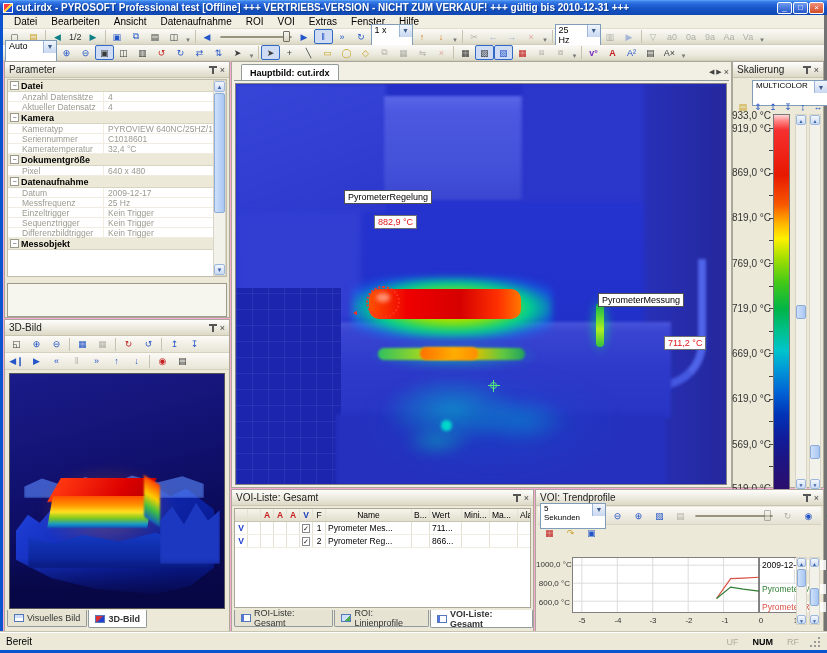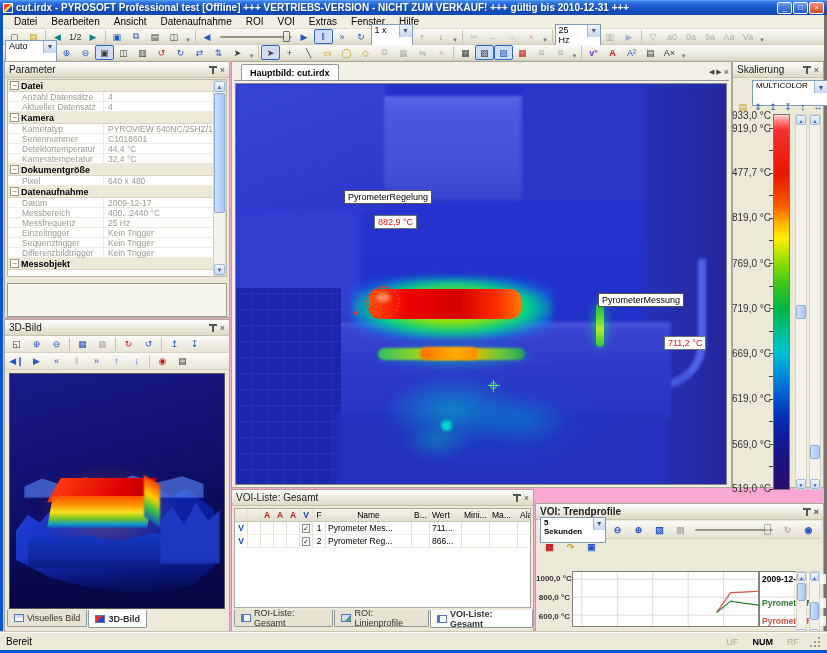--- a/index.html
+++ b/index.html
@@ -255,46 +255,38 @@
           </div>
         <div class="prow">
             <span class="pl">Kameratyp</span>
             <span class="pv">PYROVIEW 640NC/25HZ/17 X13</span>
           </div>
         <div class="prow">
             <span class="pl">Seriennummer</span>
             <span class="pv">C1018601</span>
           </div>
         <div class="prow">
-            <span class="pl">Detektortemperatur</span>
-            <span class="pv">44,4 °C</span>
-          </div>
-        <div class="prow">
             <span class="pl">Kameratemperatur</span>
             <span class="pv">32,4 °C</span>
           </div>
         <div class="prow sec">
             <span class="pm">−</span>
             <b>Dokumentgröße</b>
           </div>
         <div class="prow">
             <span class="pl">Pixel</span>
             <span class="pv">640 x 480</span>
           </div>
         <div class="prow sec">
             <span class="pm">−</span>
             <b>Datenaufnahme</b>
           </div>
         <div class="prow">
             <span class="pl">Datum</span>
             <span class="pv">2009-12-17</span>
-          </div>
-        <div class="prow">
-            <span class="pl">Messbereich</span>
-            <span class="pv">400...2440 °C</span>
           </div>
         <div class="prow">
             <span class="pl">Messfrequenz</span>
             <span class="pv">25 Hz</span>
           </div>
         <div class="prow">
             <span class="pl">Einzeltrigger</span>
             <span class="pv">Kein Trigger</span>
           </div>
         <div class="prow">
@@ -453,21 +445,21 @@
         <span class="tb glyph-yellow" style="width:14px;">▤</span>
         <span class="tb glyph-blue" style="width:14px;">⇕</span>
         <span class="tb glyph-blue" style="width:14px;">↥</span>
         <span class="tb glyph-blue" style="width:14px;">↧</span>
         <span class="tb glyph-blue" style="width:14px;">↨</span>
         <span class="tb glyph-blue" style="width:14px;">↔</span>
       </div>
       <div class="scalebar"></div>
       <span class="scalelbl" style="top:48px;">933,0 °C</span>
       <span class="scalelbl" style="top:61px;">919,0 °C</span>
-      <span class="scalelbl" style="top:105px;">477,7 °C</span>
+      <span class="scalelbl" style="top:105px;">869,0 °C</span>
       <span class="scalelbl" style="top:150px;">819,0 °C</span>
       <span class="scalelbl" style="top:196px;">769,0 °C</span>
       <span class="scalelbl" style="top:241px;">719,0 °C</span>
       <span class="scalelbl" style="top:286px;">669,0 °C</span>
       <span class="scalelbl" style="top:331px;">619,0 °C</span>
       <span class="scalelbl" style="top:377px;">569,0 °C</span>
       <span class="scalelbl" style="top:421px;">519,0 °C</span>
       <div class="tick" style="top:66px;"></div>
         <div class="tick" style="top:88px;"></div>
         <div class="tick" style="top:111px;"></div>
@@ -566,21 +558,21 @@
             <span class="ticon" style="background:linear-gradient(135deg,#cfe0ff 60%,#4caf50 60%);"></span>
             <span>ROI: Linienprofile</span>
           </span>
         <span class="btab active">
             <span class="ticon" style="background:linear-gradient(90deg,#5577dd 30%,#fff 30%);"></span>
             <span>VOI-Liste: Gesamt</span>
           </span>
       </div>
     </div>
 
-    <div class="dock" style="left:532px;top:442px;width:289px;height:143px;font-weight:bold;">
+    <div class="dock" style="left:532px;top:428px;width:289px;height:143px;">
       <div class="dtitle">
         <span>VOI: Trendprofile</span>
         <span class="dbtns">
             <span class="pin"></span>
             <span class="dx">×</span>
           </span>
       </div>
       <div class="trtb">
         <span class="combo" style="width:66px;">
             <span style="font-size:8px;">5 Sekunden</span>

